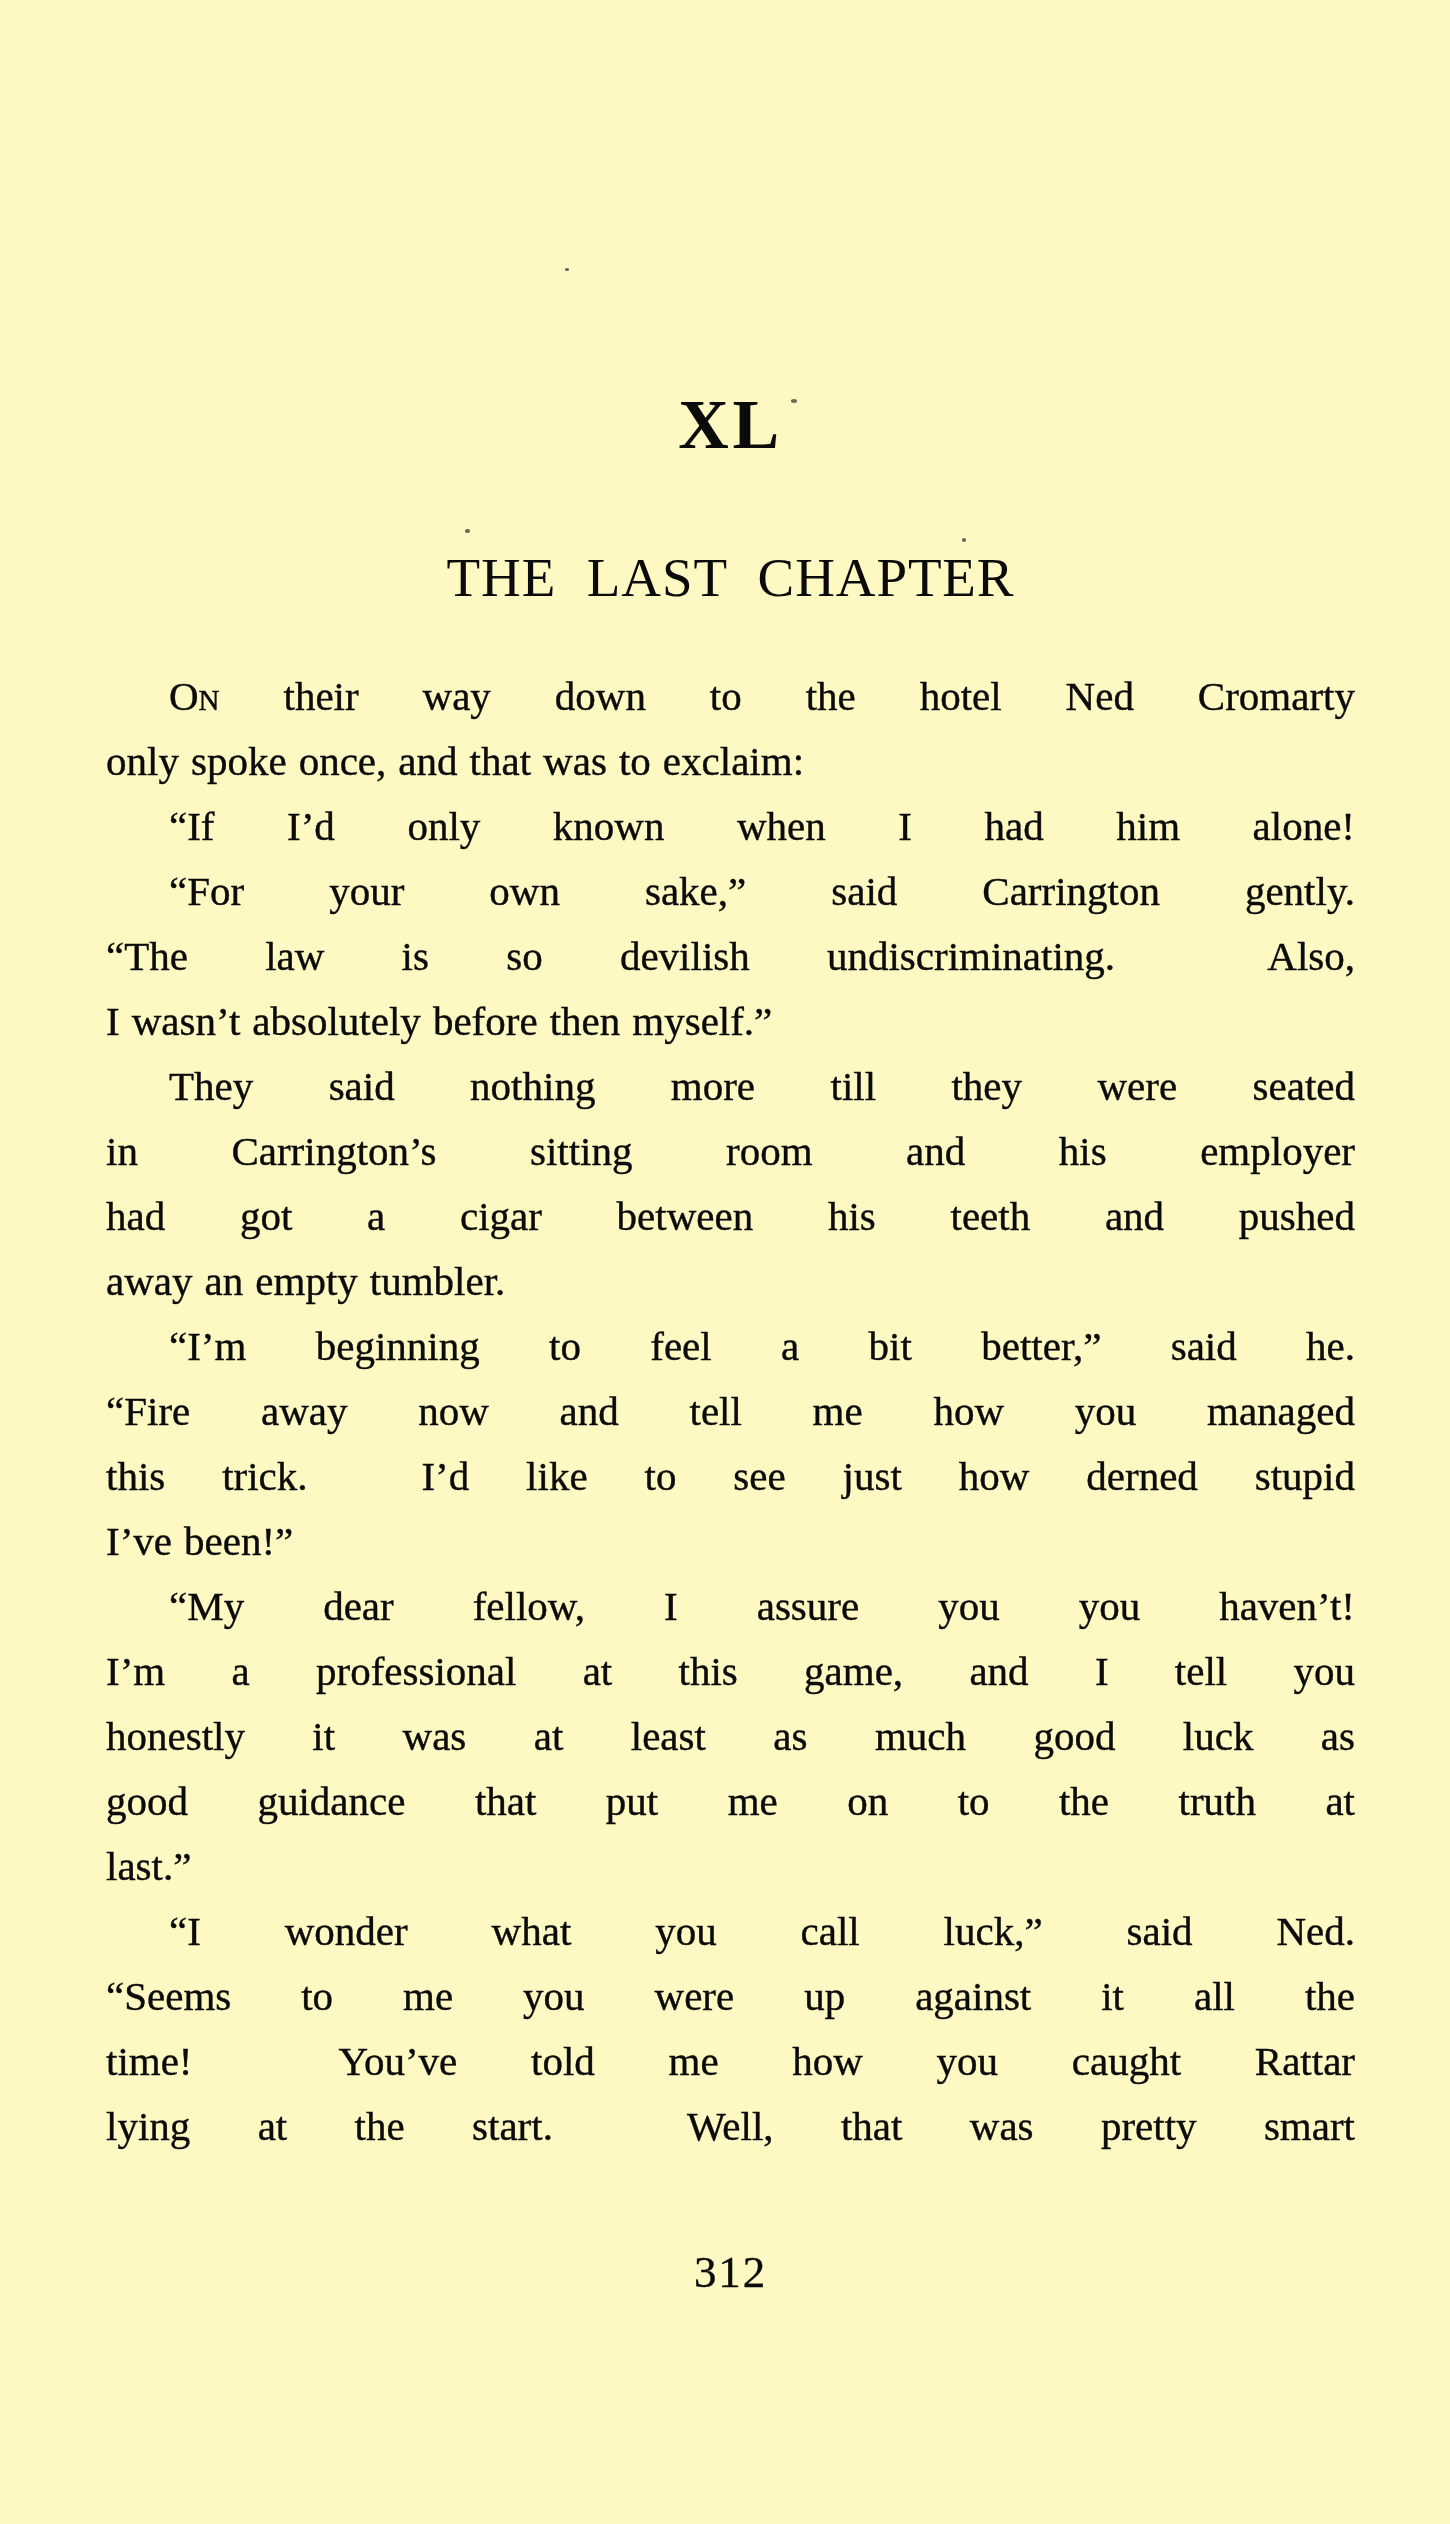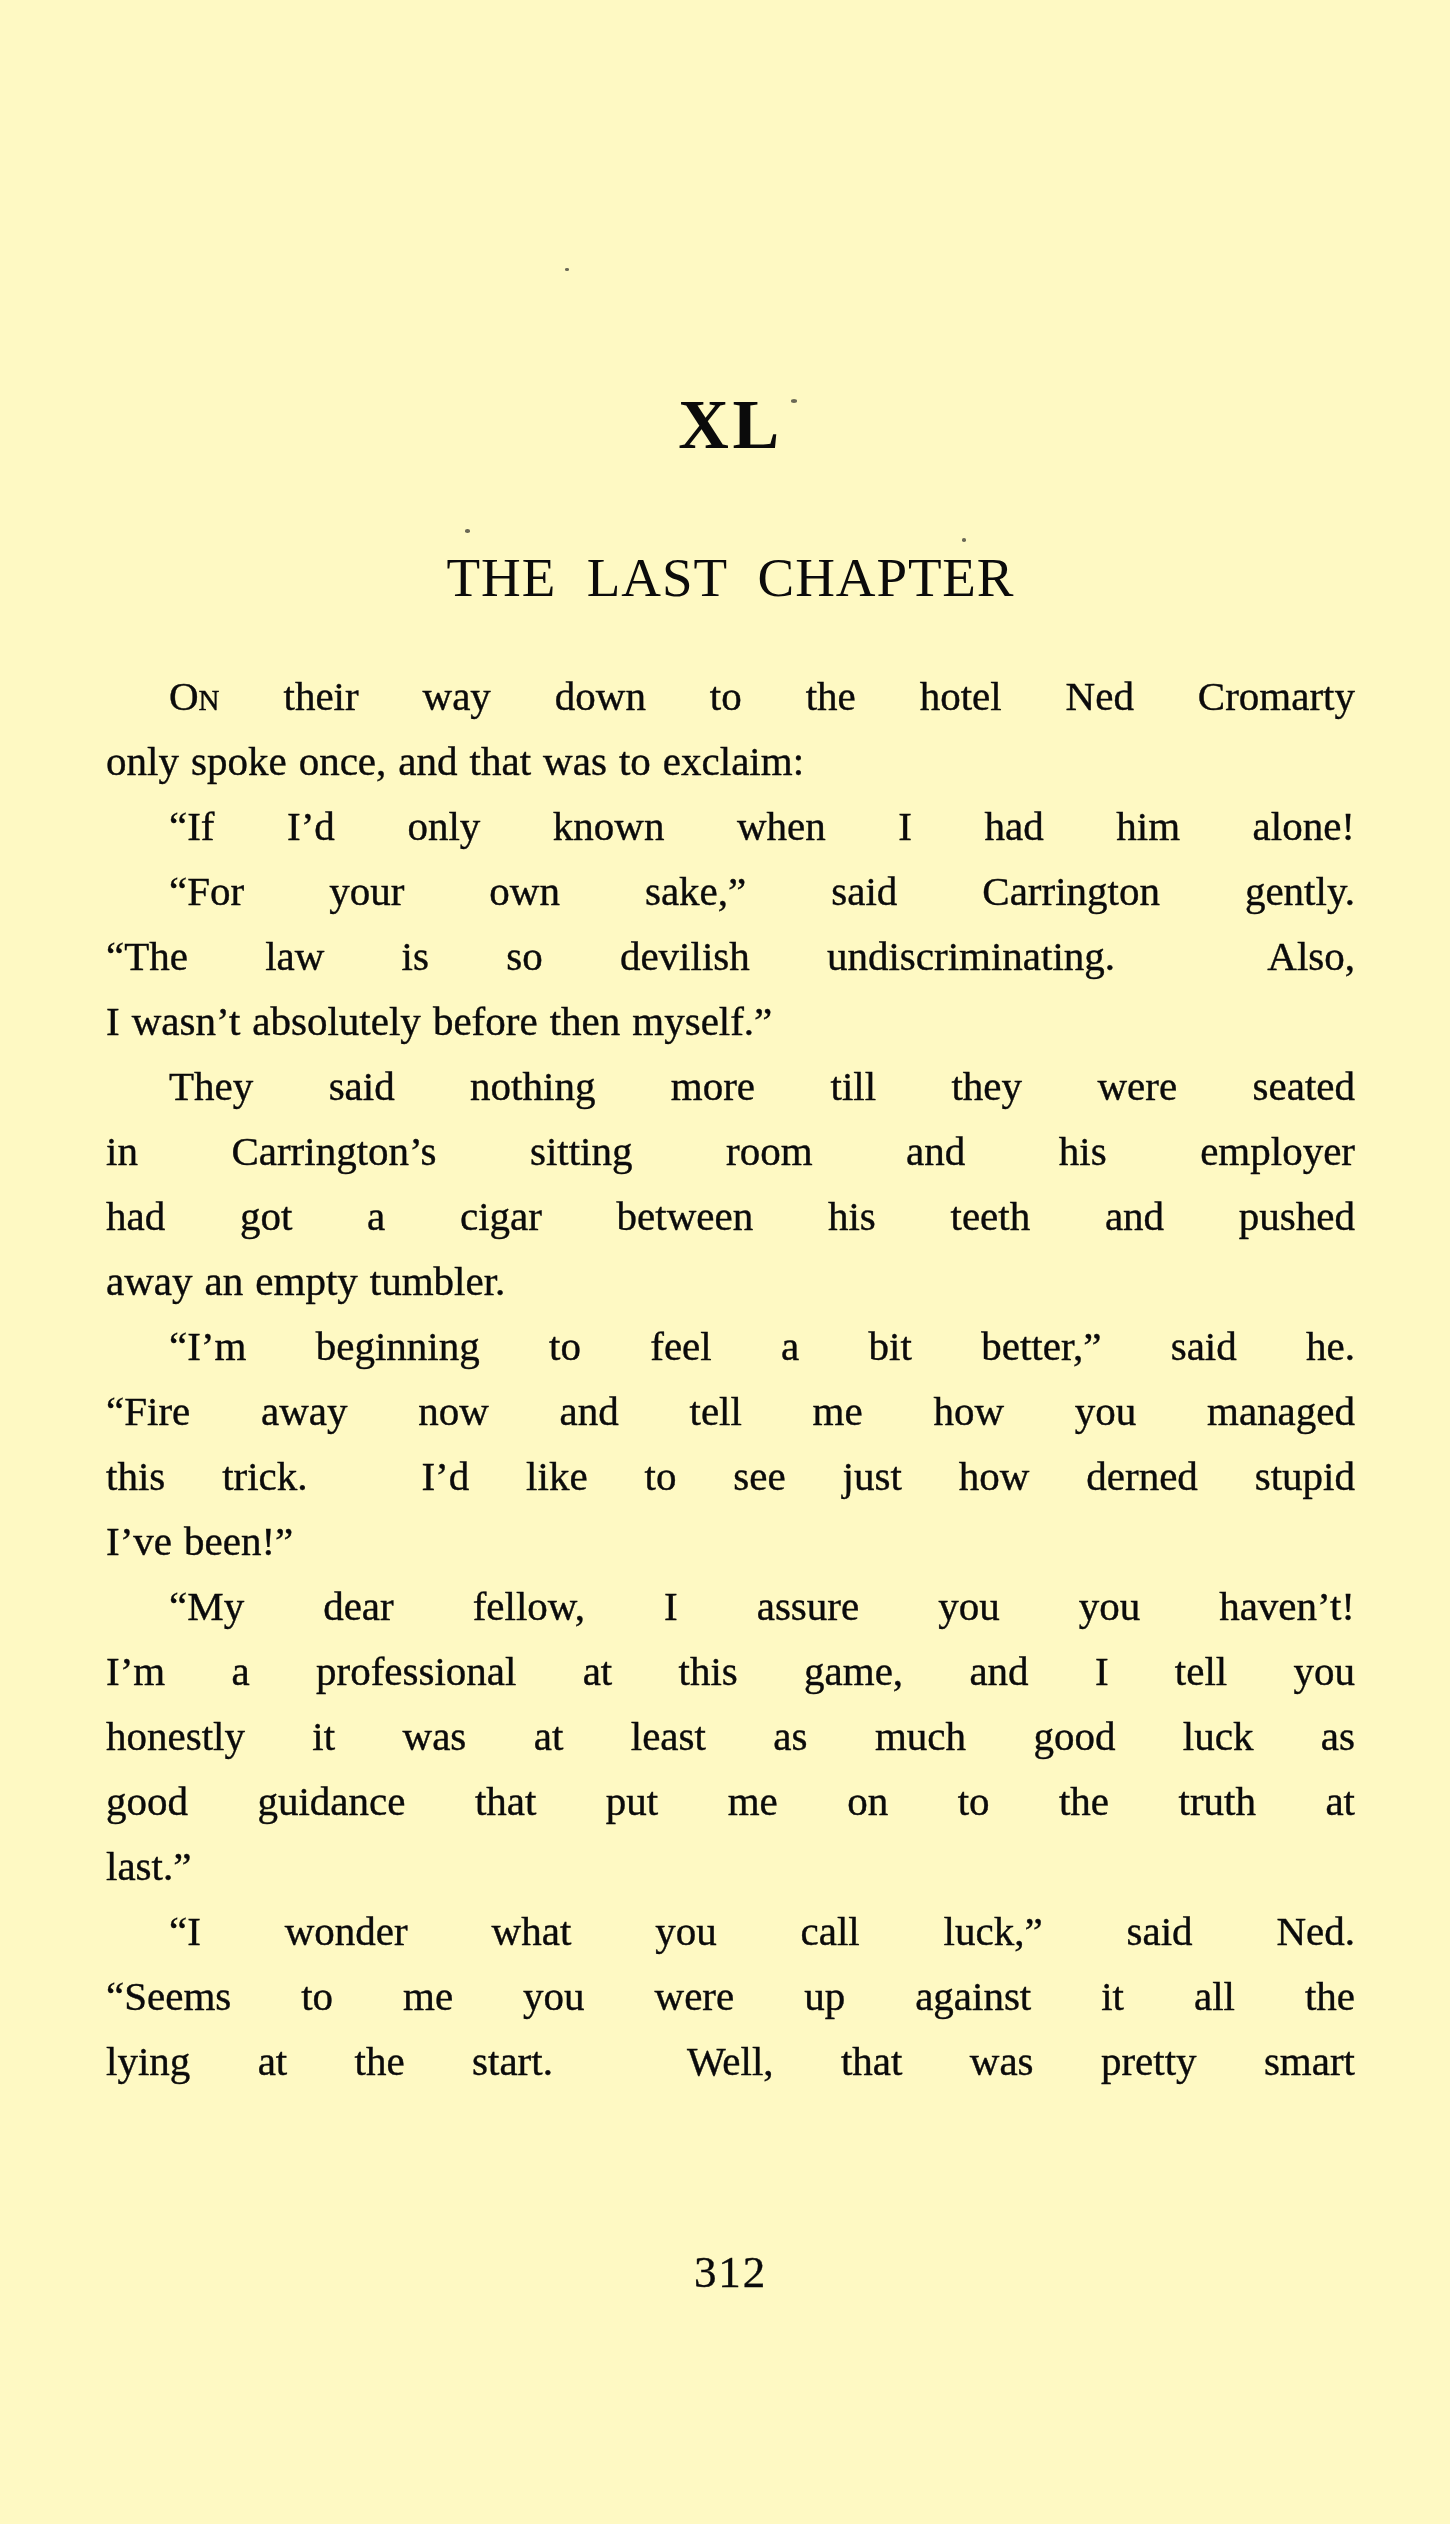--- a/index.html
+++ b/index.html
@@ -85,20 +85,21 @@
       <div class="line just">“Fire away now and tell me how you managed</div>
       <div class="line just">this trick.&nbsp; I’d like to see just how derned stupid</div>
       <div class="line">I’ve been!”</div>
       <div class="line just indent">“My dear fellow, I assure you you haven’t!</div>
       <div class="line just">I’m a professional at this game, and I tell you</div>
       <div class="line just">honestly it was at least as much good luck as</div>
       <div class="line just">good guidance that put me on to the truth at</div>
       <div class="line">last.”</div>
       <div class="line just indent">“I wonder what you call luck,” said Ned.</div>
       <div class="line just">“Seems to me you were up against it all the</div>
+      <div class="line just">time!&nbsp; You’ve told me how you caught Rattar</div>
       <div class="line just">lying at the start.&nbsp; Well, that was pretty smart</div>
     </div>
 
   <div class="page-number">312</div>
 
   <div class="speck s1"></div>
   <div class="speck s2"></div>
   <div class="speck s3"></div>
   <div class="speck s4"></div>
 </div>

